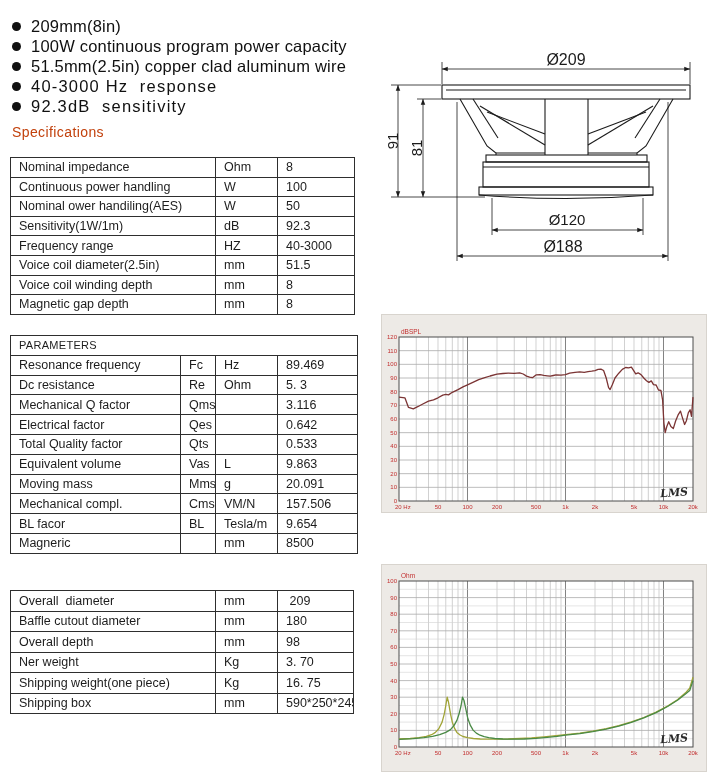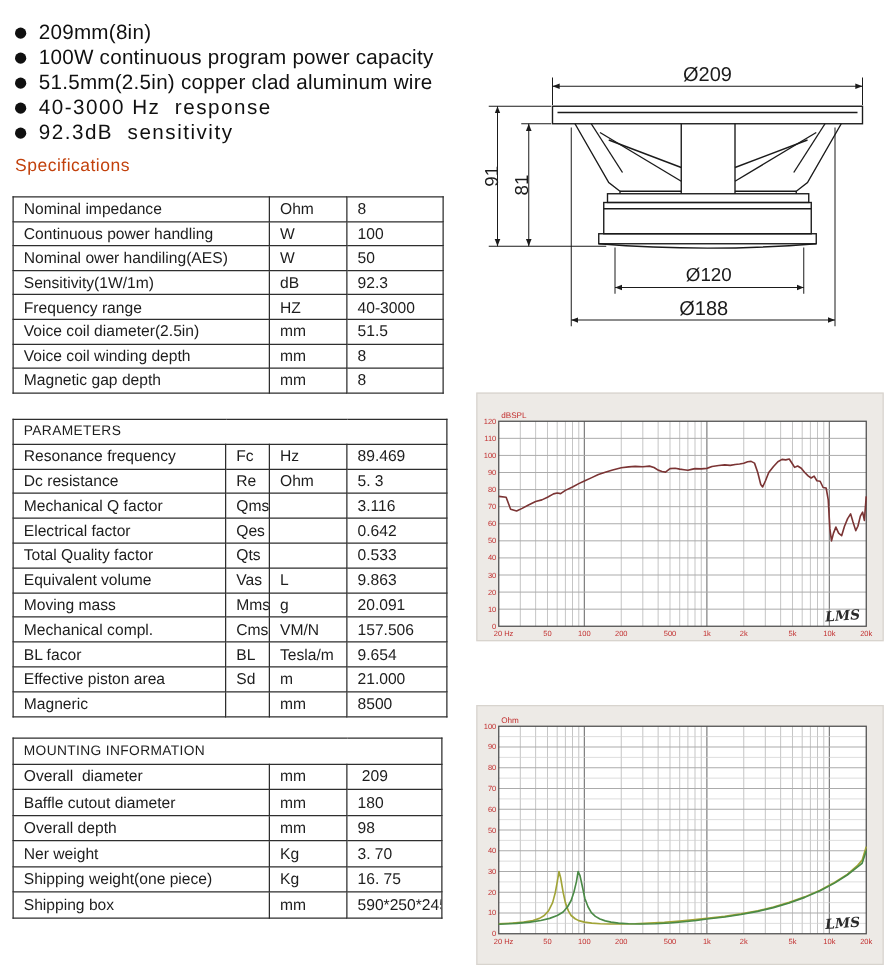--- a/index.html
+++ b/index.html
@@ -159,44 +159,35 @@
         <td>VM/N</td>
         <td>157.506</td>
       </tr>
     <tr>
         <td>BL facor</td>
         <td>BL</td>
         <td>Tesla/m</td>
         <td>9.654</td>
       </tr>
     <tr>
-        <td>Effective piston area</td>
-        <td>Sd</td>
-        <td>m</td>
-        <td>21.000</td>
-      </tr>
-    <tr>
         <td>Magneric</td>
         <td></td>
         <td>mm</td>
         <td>8500</td>
       </tr>
   </tbody>
 </table>
 
 <table class="t mount">
   <colgroup>
       <col style="width:205px">
       <col style="width:62px">
       <col>
     </colgroup>
   <tbody>
-    <tr>
-        <td class="hdr" colspan="3">MOUNTING INFORMATION</td>
-      </tr>
     <tr>
         <td>Overall  diameter</td>
         <td>mm</td>
         <td> 209</td>
       </tr>
     <tr>
         <td>Baffle cutout diameter</td>
         <td>mm</td>
         <td>180</td>
       </tr>

